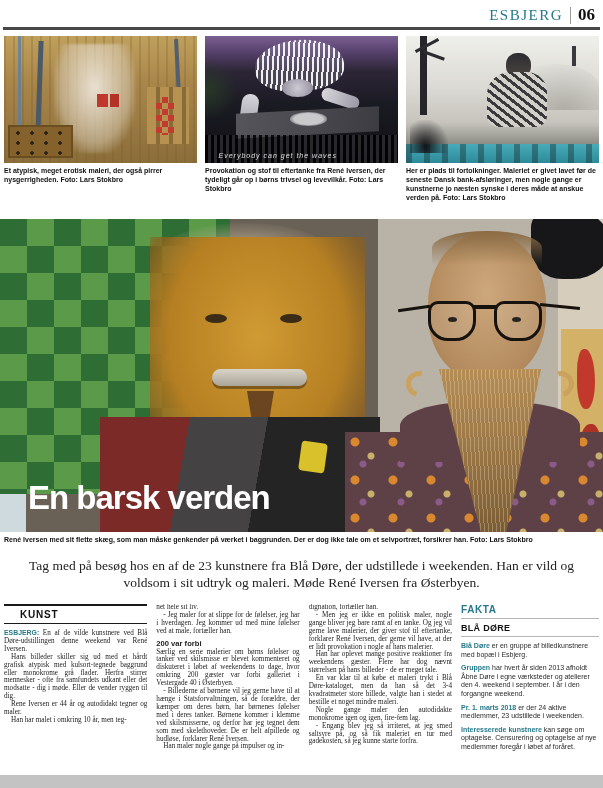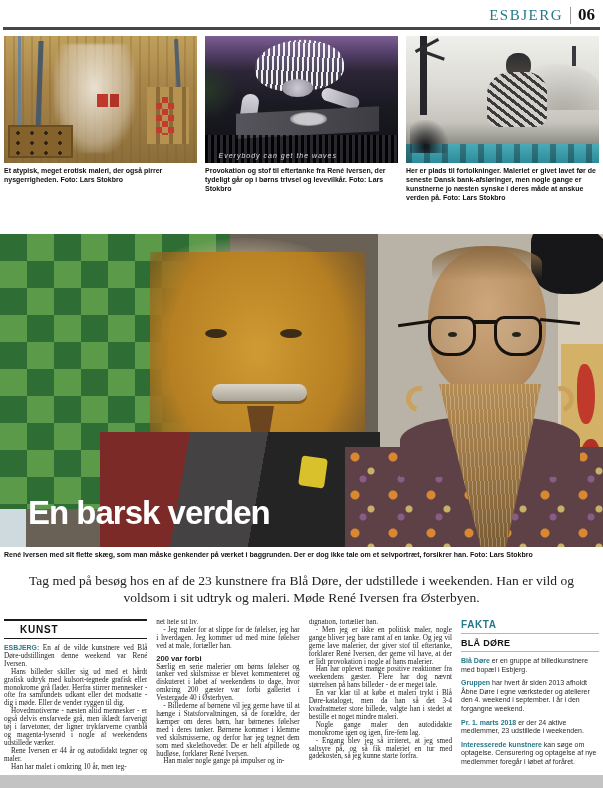--- a/index.html
+++ b/index.html
@@ -69,21 +69,21 @@
              background:linear-gradient(180deg,#2c2c30,#4c4640); }
   .p3-smalltree { position:absolute; right:12%; top:8%; width:4px; height:16%; background:#3a3a3e; }
   .p3-water { position:absolute; left:0; bottom:0; width:100%; height:15%;
               background:linear-gradient(180deg,#4aabb8,#2c8a99);
               background-image:repeating-linear-gradient(90deg, rgba(20,40,45,.4) 0 6px, rgba(0,0,0,0) 6px 18px),
               linear-gradient(180deg,#4aabb8,#2c8a99); }
   .p3-shrub { position:absolute; left:2%; bottom:8%; width:20%; height:26%;
               background:radial-gradient(ellipse at 40% 80%, rgba(15,15,18,.95), rgba(0,0,0,0) 75%); }
 
   
-  .hero { margin-top:30px; }
+  .hero { margin-top:15px; }
   .hero-art { position:relative; height:313px; overflow:hidden; background:#b9b2a6; }
   .hp-wallL { position:absolute; left:0; top:0; width:26px; height:100%; background:#cfdade; }
   .hp-canvas { position:absolute; left:26px; top:0; width:352px; height:100%; background:#6a6156; }
   .hp-green { position:absolute; left:0; top:0; width:230px; height:275px;
               background:repeating-conic-gradient(#5a9a48 0% 25%, #2e6d33 0% 50%); background-size:54px 54px; filter:blur(.5px); }
   .hp-hair { position:absolute; left:160px; top:4px; width:170px; height:60px; border-radius:50%;
              background:radial-gradient(ellipse,#bcae92, rgba(0,0,0,0) 75%); }
   .hp-face { position:absolute; left:150px; top:18px; width:215px; height:235px;
              background:radial-gradient(ellipse at 50% 42%, #d09a33, #b67f22 58%, rgba(140,95,28,.75) 82%, rgba(0,0,0,0) 95%); }
   .hp-eye1 { position:absolute; left:205px; top:95px; width:22px; height:9px; border-radius:50%; background:#3a2c16; }
@@ -256,22 +256,21 @@
 
   <p class="standfirst">Tag med på besøg hos en af de 23 kunstnere fra Blå Døre, der udstillede i weekenden. Han er vild og voldsom i sit udtryk og maleri. Møde René Iversen fra Østerbyen.</p>
 
   <section class="body-cols">
     <div class="col">
       <div class="kicker-block">
         <div class="kicker">KUNST</div>
       </div>
       <div class="coltext">
           <p class="para"><span class="lead">ESBJERG:</span> En af de vilde kunstnere ved Blå Døre-udstillingen denne weekend var René Iversen.</p>
-          <p class="para indent">Hans billeder skiller sig ud med et hårdt grafisk udtryk med kulsort-tegnede grafisk eller monokrome grå flader. Herfra stirrer mennesker - ofte fra samfundets udkant eller det modsatte - dig i møde. Eller de vender ryggen til dig.</p>
-          <p class="para indent">Hovedmotiverne - næsten altid mennesker - er også delvis ensfarvede grå, men iklædt farverigt tøj i farvetoner, der ligner trykfarverne cyanblå og magenta-lyserød i nogle af weekendens udstillede værker.</p>
+          <p class="para indent">Hans billeder skiller sig ud med et hårdt grafisk atypisk med kulsort-tegnede baggrund eller monokrome grå flader. Herfra stirrer mennesker - ofte fra samfundets udkant eller det modsatte - dig i møde. Eller de vender ryggen til dig.</p>
           <p class="para indent">Rene Iversen er 44 år og autodidakt tegner og maler.</p>
           <p class="para indent">Han har malet i omkring 10 år, men teg-</p>
         </div>
     </div>
     <div class="col">
       <div class="coltext">
           <p class="para">net hele sit liv.</p>
           <p class="para indent">- Jeg maler for at slippe for de følelser, jeg har i hverdagen. Jeg kommer ud med mine følelser ved at male, fortæller han.</p>
           <p class="subhead">200 var forbi</p>
           <p class="para">Særlig en serie malerier om børns følelser og tanker ved skilsmisse er blevet kommenteret og diskuteret i løbet af weekendens to dage, hvor omkring 200 gæster var forbi galleriet i Vestergade 40 i Østerbyen.</p>

